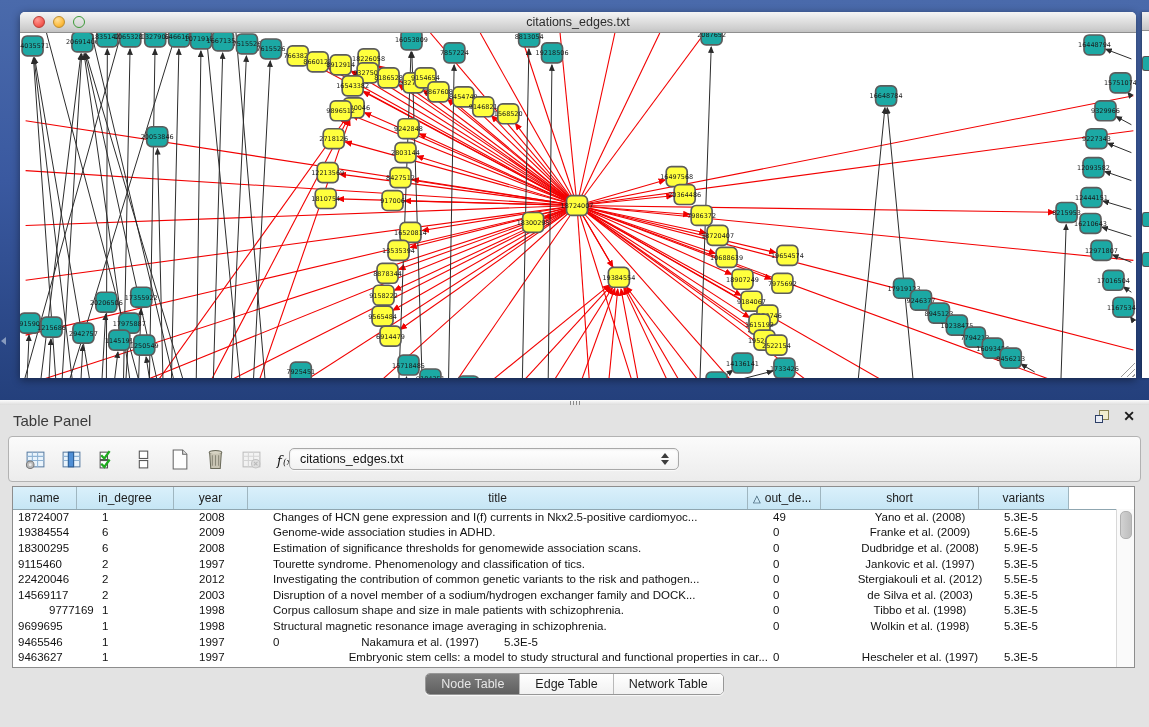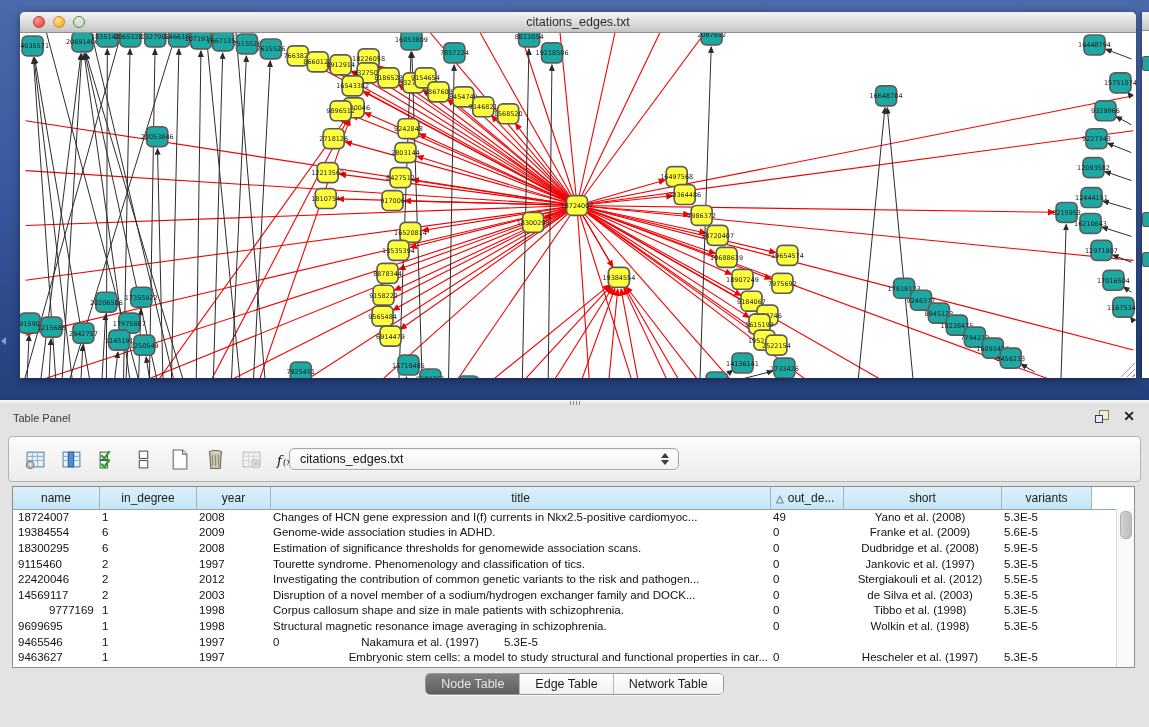--- a/index.html
+++ b/index.html
@@ -35,21 +35,21 @@
   .sliver .sl-top{height:18px;background:linear-gradient(180deg,#f0f0f0,#c6c6c6);border-bottom:1px solid #909090;}
   .sliver .frag{position:absolute;left:0;width:7px;height:13px;background:#1ca9a4;border:1px solid #555;border-right:none;border-radius:3px 0 0 3px;}
 
   
   .tpanel{position:absolute;left:0;top:400px;width:1149px;height:327px;background:#e3e3e3;}
   .divider{position:absolute;left:0;top:0;width:100%;height:5px;
            background:linear-gradient(180deg,#fdfdfd,#dcdcdc);}
   .divider .dots{position:absolute;left:570px;top:1px;width:12px;height:4px;
                  background:repeating-linear-gradient(90deg,#8a8a8a 0 1px,transparent 1px 3px);}
   .phead{position:absolute;left:0;top:5px;width:100%;height:26px;}
-  .phead .plabel{position:absolute;left:13px;top:7px;font-size:11px;color:#3a3a3a;}
+  .phead .plabel{position:absolute;left:13px;top:7px;font-size:15px;color:#3a3a3a;}
   .phead .picons{position:absolute;right:14px;top:5px;display:flex;gap:14px;align-items:center;}
   .float-ic{position:relative;width:14px;height:13px;}
   .float-ic .sq1{position:absolute;left:4px;top:0;width:8px;height:8px;border:1px solid #8a8454;background:#f2eecf;}
   .float-ic .sq2{position:absolute;left:0;top:5px;width:6px;height:6px;border:1px solid #2c3e66;background:#e8ecf5;}
   .close-x{font-size:14px;font-weight:bold;color:#1a1a1a;line-height:13px;}
 
   .toolbarbox{position:absolute;left:8px;right:8px;top:36px;height:44px;border:1px solid #b2b2b2;
               border-radius:4px;background:linear-gradient(180deg,#fbfbfb,#ececec);}
   .tb-icons{position:absolute;left:14px;top:0;height:100%;display:flex;align-items:center;gap:12px;}
   .tb-ic{width:24px;height:24px;display:flex;align-items:center;justify-content:center;}
@@ -734,21 +734,21 @@
       <span class="cval">citations_edges.txt</span>
       <span class="stepper">
           <i class="up"></i>
           <i class="dn"></i>
         </span>
     </div>
   </div>
 
   <div class="tablebox">
     <div class="thead" id="thead">
-        <div class="th" style="width: 87px;">
+        <div class="th" style="width: 64px;">
           <span>name</span>
         </div>
         <div class="th" style="width: 97px;">
           <span>in_degree</span>
         </div>
         <div class="th" style="width: 74px;">
           <span>year</span>
         </div>
         <div class="th" style="width: 500px; text-align: right;">
           <span>title</span>

